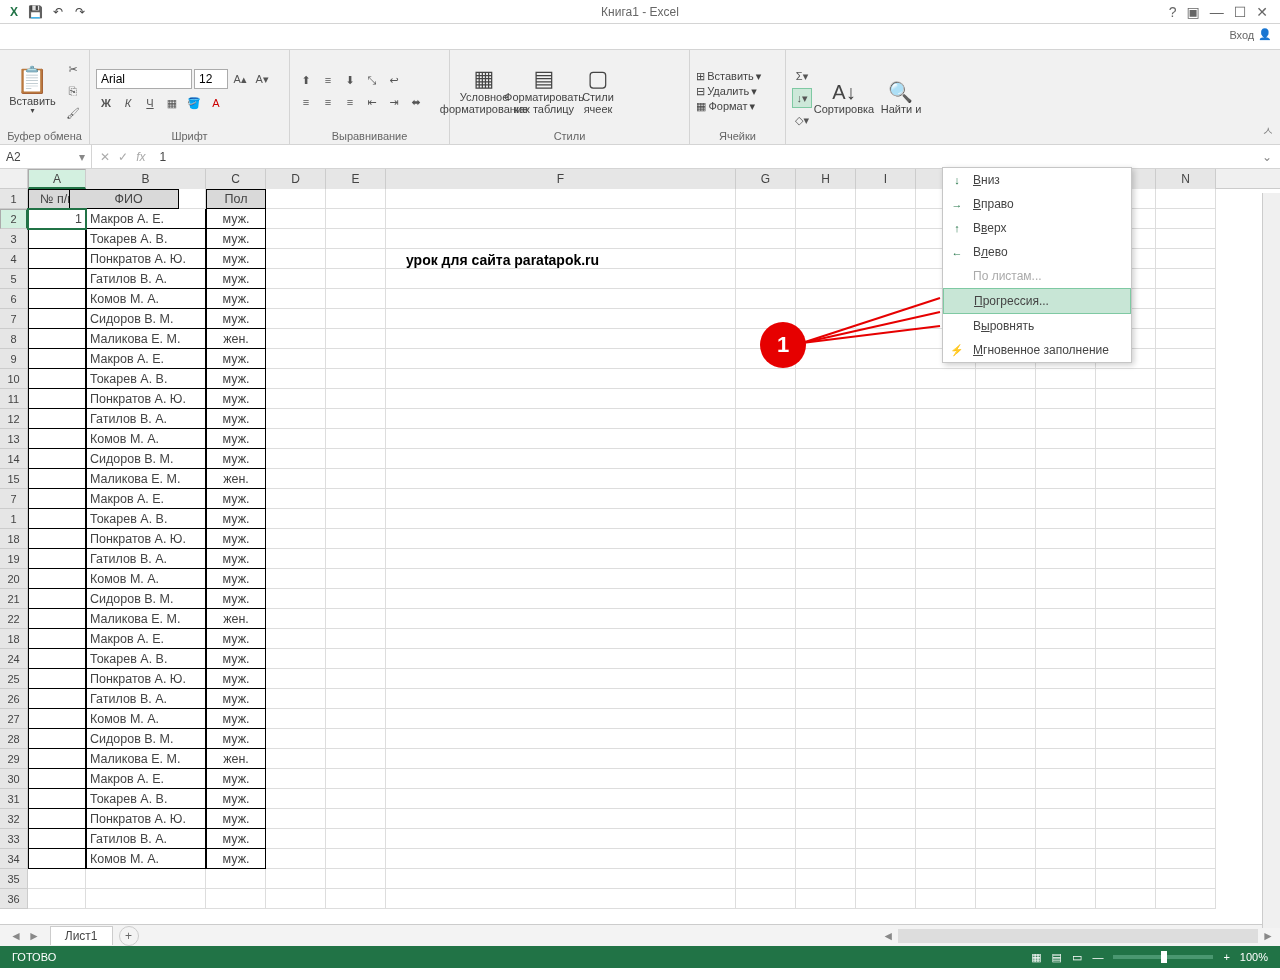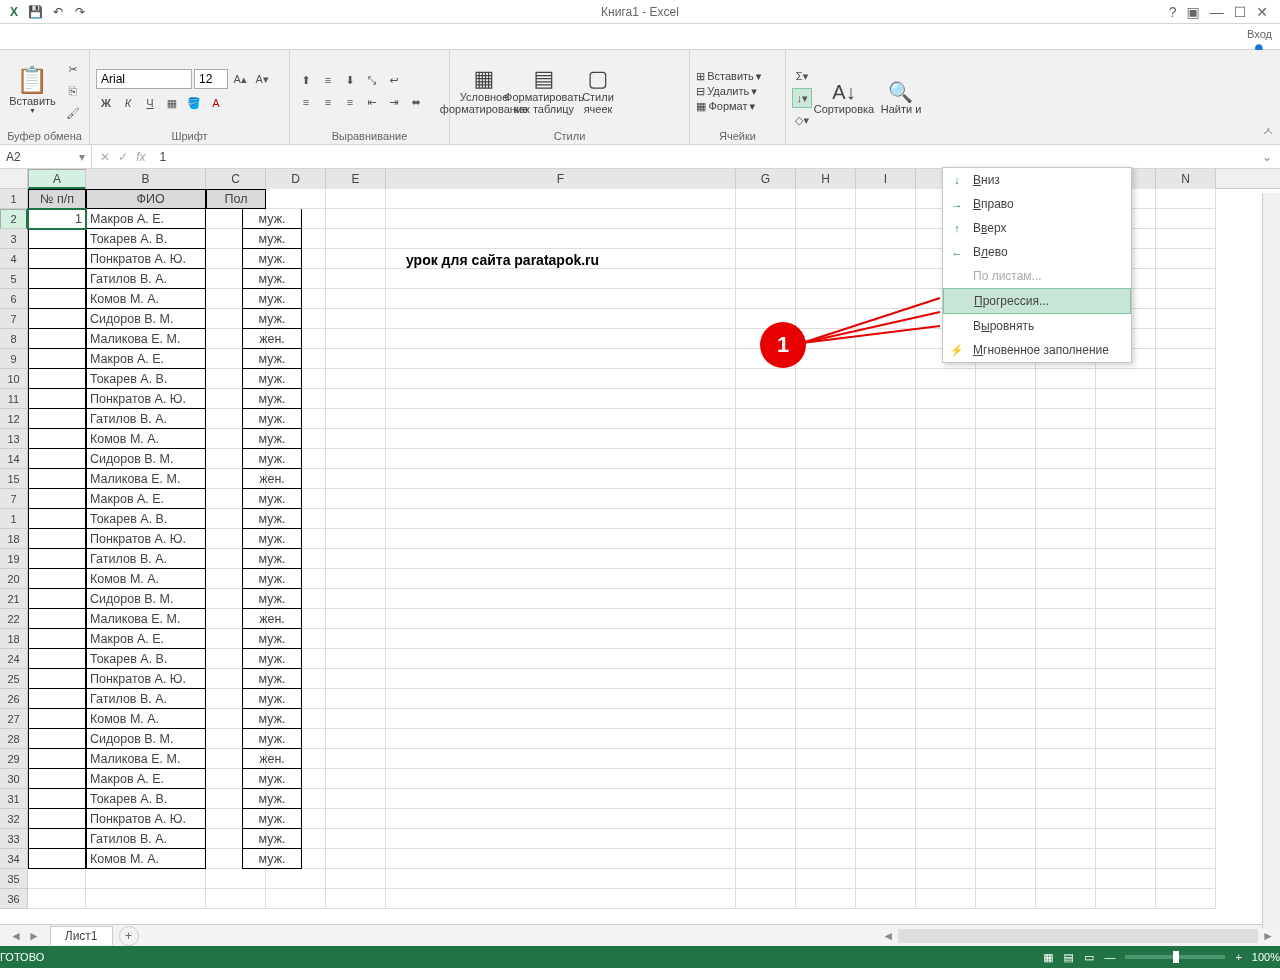--- a/index.html
+++ b/index.html
@@ -7,21 +7,21 @@
 
 .qat { height: 24px; background: #fff; border-bottom: 1px solid #d4d4d4; display: flex; align-items: center; padding: 0 4px; }
 .qat .ico { width: 20px; height: 20px; display: flex; align-items: center; justify-content: center; margin-right: 2px; cursor: pointer; }
 .title { position: absolute; left: 50%; transform: translateX(-50%); font-size: 12px; color: #666; }
 .win-ctrl { margin-left: auto; display: flex; gap: 10px; padding-right: 8px; color: #666; font-size: 14px; }
 
 .tabs { height: 26px; background: #fff; display: flex; align-items: flex-end; border-bottom: 1px solid #d4d4d4; position: relative; }
 .tab { padding: 4px 14px; font-size: 12px; color: #444; cursor: pointer; }
 .tab.file { background: #217346; color: #fff; }
 .tab.active { border: 1px solid #d4d4d4; border-bottom: 1px solid #f1f1f1; background: #f1f1f1; color: #217346; }
-.login { position: absolute; right: 8px; top: 4px; font-size: 11px; color: #666; display: flex; align-items: center; gap: 4px; flex-direction: column; }
+.login { position: absolute; right: 8px; top: 4px; font-size: 11px; color: #666; display: flex; align-items: center; gap: 4px; }
 
 .ribbon { height: 95px; background: #f1f1f1; border-bottom: 1px solid #d4d4d4; display: flex; position: relative; }
 .group { border-right: 1px solid #d4d4d4; padding: 4px 6px 2px 6px; display: flex; flex-direction: column; }
 .group-body { flex: 1; display: flex; gap: 4px; }
 .group-label { text-align: center; font-size: 11px; color: #666; padding-top: 2px; }
 .big-btn { display: flex; flex-direction: column; align-items: center; justify-content: center; width: 56px; cursor: pointer; font-size: 11px; text-align: center; line-height: 1.1; }
 .col { display: flex; flex-direction: column; gap: 2px; justify-content: center; }
 .row { display: flex; gap: 2px; align-items: center; }
 .mini { width: 20px; height: 20px; display: flex; align-items: center; justify-content: center; cursor: pointer; font-size: 11px; color: #555; }
 .sel { border: 1px solid #ababab; background: #fff; height: 20px; font-size: 12px; padding: 0 4px; }
@@ -39,40 +39,40 @@
 .colhead.sel { background: #d3f0e0; border-bottom: 2px solid #217346; }
 .gridbody { display: flex; }
 .rows { display: flex; flex-direction: column; }
 .rowhead { height: 20px; width: 28px; border-bottom: 1px solid #ccc; border-right: 1px solid #ccc; display: flex; align-items: center; justify-content: center; font-size: 11px; background: #e6e6e6; color: #444; }
 .rowhead.sel { background: #d3f0e0; border-right: 2px solid #217346; }
 .cells { position: relative; }
 .cell { position: absolute; border-right: 1px solid #ddd; border-bottom: 1px solid #ddd; height: 20px; font-size: 12.5px; padding: 1px 3px; display: flex; align-items: center; overflow: hidden; white-space: nowrap; }
 .hdr-cell { background: #d9d9d9; font-weight: normal; justify-content: center; border: 1px solid #000; }
 .data-border { border: 1px solid #000; border-top: none; }
 .align-r { justify-content: flex-end; }
-.align-c { justify-content: center; margin-left: 36px; }
+.align-c { justify-content: center; }
 .active-cell { outline: 2px solid #217346; outline-offset: -1px; z-index: 2; }
 
 .dropdown { position: absolute; left: 942px; top: 167px; width: 190px; background: #fff; border: 1px solid #c6c6c6; box-shadow: 2px 2px 6px rgba(0,0,0,.2); z-index: 50; font-size: 12px; }
 .dd-item { padding: 5px 10px 5px 30px; position: relative; cursor: pointer; }
 .dd-item.highlight { background: #c8e6d6; border: 1px solid #7fc9a3; }
 .dd-item.disabled { color: #aaa; }
 .dd-ico { position: absolute; left: 6px; top: 4px; width: 16px; height: 16px; display: flex; align-items: center; justify-content: center; font-size: 11px; color: #217346; }
 
 .callout { position: absolute; z-index: 40; }
 .circle { width: 46px; height: 46px; border-radius: 50%; background: #e60000; color: #fff; font-size: 22px; font-weight: bold; display: flex; align-items: center; justify-content: center; }
 svg.arrows { position: absolute; top: 0; left: 0; pointer-events: none; z-index: 39; }
 
 .sheettabs { height: 22px; border-top: 1px solid #ccc; display: flex; align-items: center; background: #f3f3f3; font-size: 12px; }
 .sheet-nav { display: flex; gap: 6px; padding: 0 10px; color: #888; }
 .sheet { padding: 2px 14px; background: #fff; border: 1px solid #ccc; border-bottom: none; cursor: pointer; }
 .addsheet { width: 20px; height: 20px; border: 1px solid #ccc; border-radius: 50%; display: flex; align-items: center; justify-content: center; margin-left: 6px; cursor: pointer; color: #666; }
 .hsbar { flex: 1; margin-left: 20px; display: flex; align-items: center; }
 
-.status { height: 22px; background: #217346; color: #fff; display: flex; align-items: center; font-size: 11px; padding: 0 0; }
+.status { height: 22px; background: #217346; color: #fff; display: flex; align-items: center; font-size: 11px; padding: 0 12px; }
 .status .right { margin-left: auto; display: flex; align-items: center; gap: 10px; }
 .zoom-slider { width: 100px; height: 4px; background: #4a9770; position: relative; }
 .zoom-slider .thumb { position: absolute; left: 48px; top: -4px; width: 6px; height: 12px; background: #fff; }
 
 .vscroll { position: absolute; right: 0; top: 193px; width: 18px; height: 735px; background: #f0f0f0; border-left: 1px solid #ccc; }
 .overlay-text { position: absolute; font-weight: bold; font-size: 14px; color: #000; }
 </style>
 </head>
 <body>
 
@@ -774,21 +774,21 @@
         <div class="cell " style="left: 358px; top: 700px; width: 350px;"></div>
         <div class="cell " style="left: 708px; top: 700px; width: 60px;"></div>
         <div class="cell " style="left: 768px; top: 700px; width: 60px;"></div>
         <div class="cell " style="left: 828px; top: 700px; width: 60px;"></div>
         <div class="cell " style="left: 888px; top: 700px; width: 60px;"></div>
         <div class="cell " style="left: 948px; top: 700px; width: 60px;"></div>
         <div class="cell " style="left: 1008px; top: 700px; width: 60px;"></div>
         <div class="cell " style="left: 1068px; top: 700px; width: 60px;"></div>
         <div class="cell " style="left: 1128px; top: 700px; width: 60px;"></div>
         <div class="cell hdr-cell " style="left: 0px; top: 0px; width: 58px;">№ п/п</div>
-        <div class="cell hdr-cell " style="left: 58px; top: 0px; width: 120px; padding-left: 12px;">ФИО</div>
+        <div class="cell hdr-cell " style="left: 41px; top: 0px; width: 110px; padding-left: 12px;">ФИО</div>
         <div class="cell hdr-cell " style="left: 178px; top: 0px; width: 60px;">Пол</div>
         <div class="cell data-border active-cell align-r " style="left: 0px; top: 20px; width: 58px;">1</div>
         <div class="cell data-border " style="left: 58px; top: 20px; width: 120px;">Макров А. Е.</div>
         <div class="cell data-border align-c " style="left: 178px; top: 20px; width: 60px;">муж.</div>
         <div class="cell data-border " style="left: 0px; top: 40px; width: 58px;"></div>
         <div class="cell data-border " style="left: 58px; top: 40px; width: 120px;">Токарев А. В.</div>
         <div class="cell data-border align-c " style="left: 178px; top: 40px; width: 60px;">муж.</div>
         <div class="cell data-border " style="left: 0px; top: 60px; width: 58px;"></div>
         <div class="cell data-border " style="left: 58px; top: 60px; width: 120px;">Понкратов А. Ю.</div>
         <div class="cell data-border align-c " style="left: 178px; top: 60px; width: 60px;">муж.</div>

